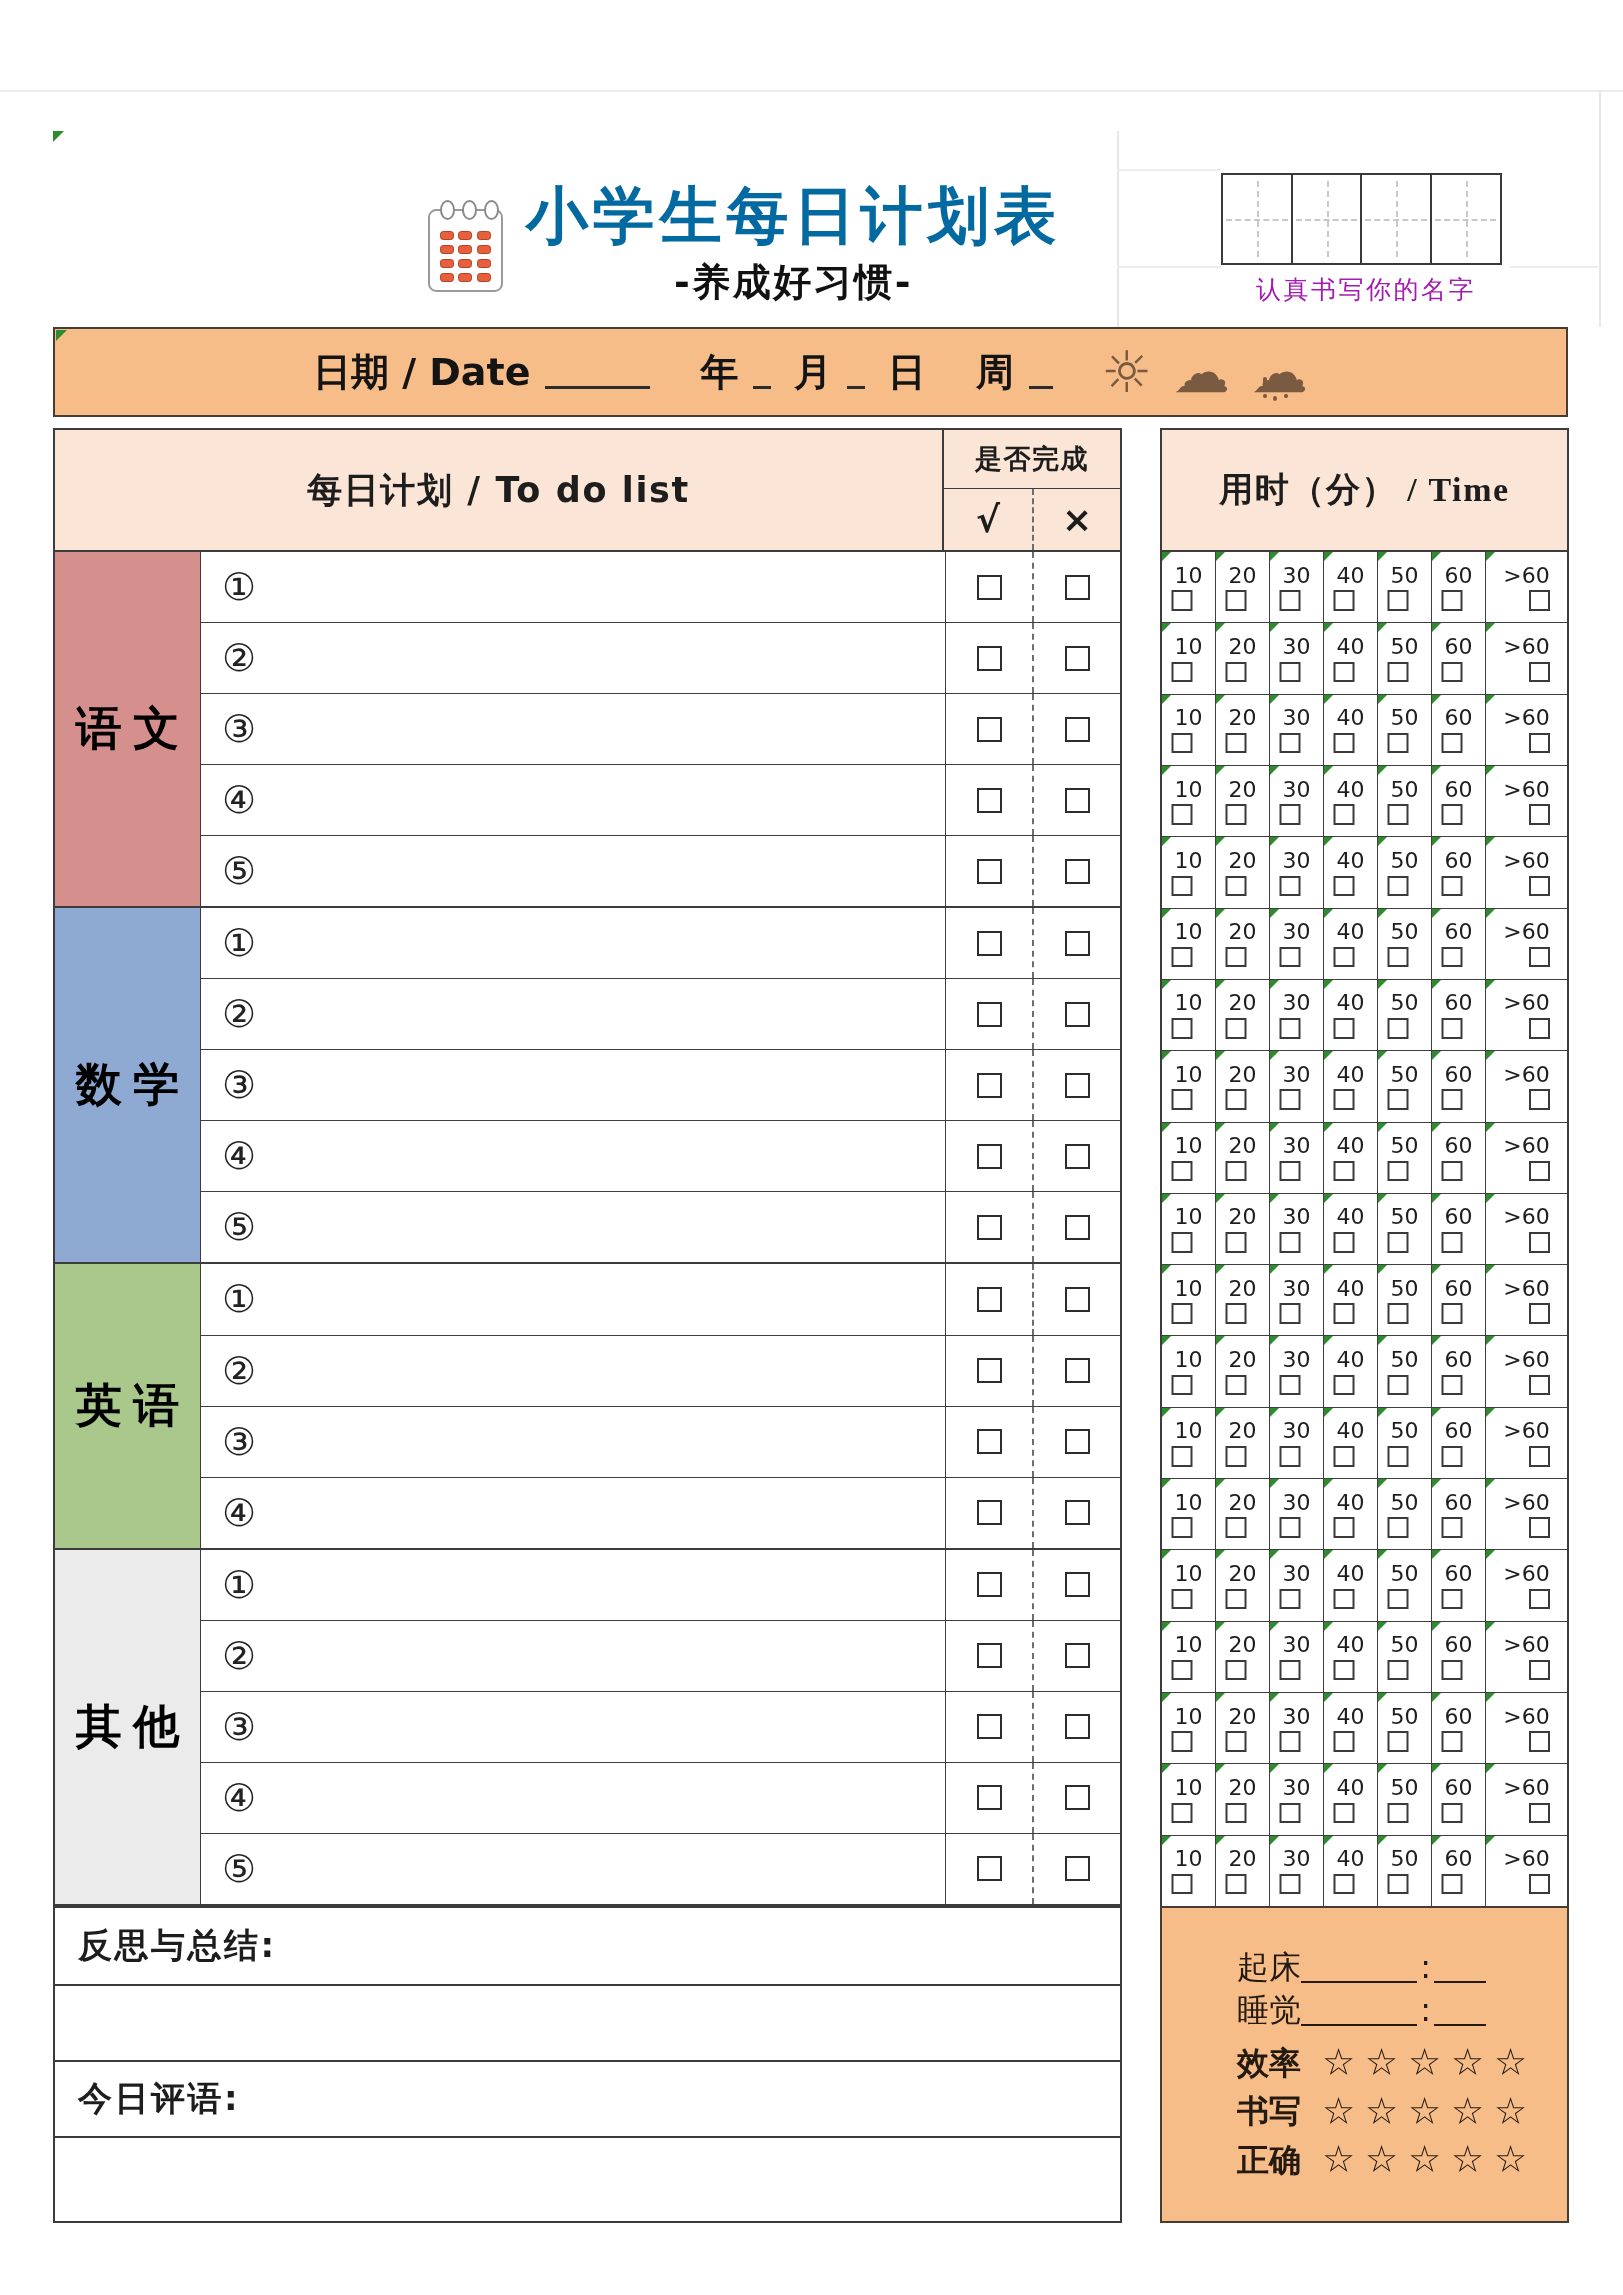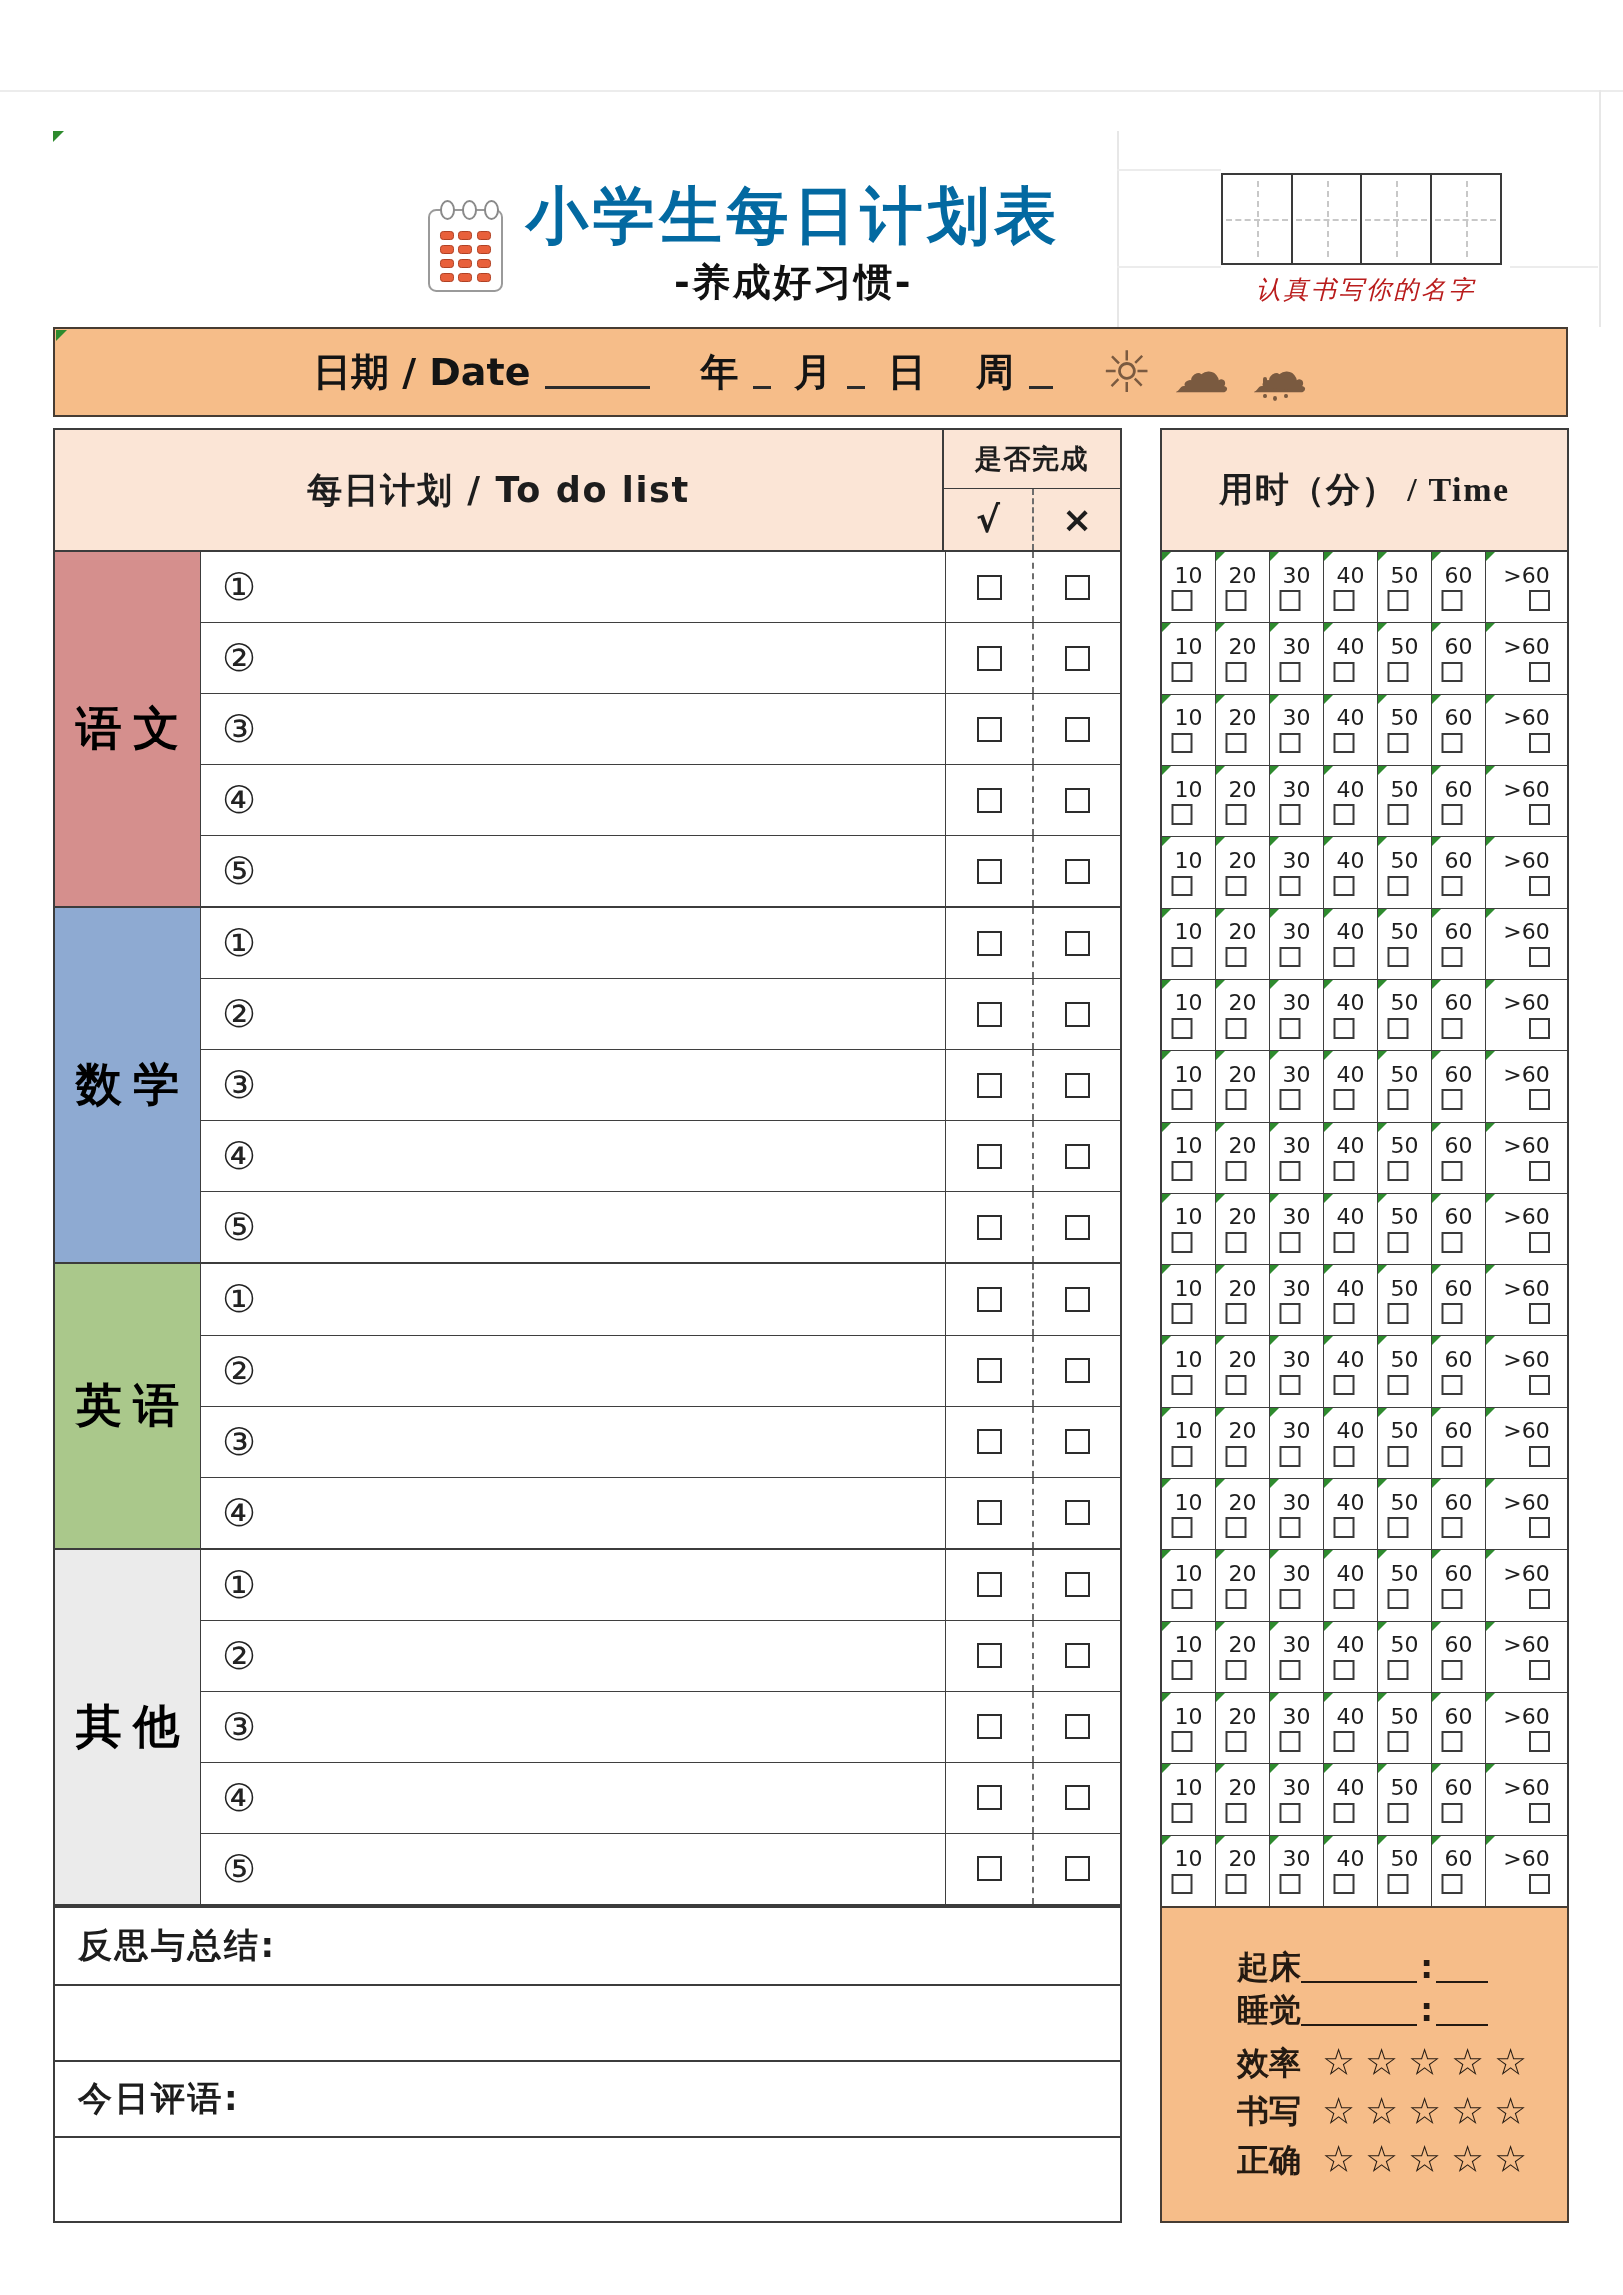--- a/index.html
+++ b/index.html
@@ -28,21 +28,21 @@
   .main-title{font-size:62px;font-weight:800;letter-spacing:4.9px;line-height:1.1;color:#0369a1;}
   .sub-title{font-size:38px;font-weight:700;letter-spacing:2.5px;margin-top:6.5px;color:#111;}
 
   
   #name-block{left:1221px;top:173px;width:290px;}
   #name-boxes{display:flex;}
   .nbox{width:72px;height:92px;border:2.5px solid #3a3a3a;margin-left:-2.5px;position:relative;background:#fff;box-sizing:border-box;}
   .nbox:first-child{margin-left:0;}
   .nbox::before{content:'';position:absolute;left:50%;top:7%;bottom:7%;border-left:2.5px dashed #c8c8c8;}
   .nbox::after{content:'';position:absolute;top:50%;left:5%;right:5%;border-top:2.5px dashed #c8c8c8;}
-  #name-hint{margin-top:8.2px;text-align:center;font-size:25px;letter-spacing:2.5px;color:#b91c1c;font-style:italic;}
+  #name-hint{margin-top:8.2px;text-align:center;font-size:25px;letter-spacing:2.5px;color:#a21caf;}
 
   
   #date-bar{left:53px;top:327px;width:1515px;height:90px;background:#f6bd89;border:2.5px solid #463c33;box-sizing:border-box;
             display:flex;align-items:center;justify-content:center;gap:14.7px;font-size:38px;font-weight:700;color:#141414;}
   .ul{display:inline-block;border-bottom:3.3px solid #2c2c2c;height:31px;}
   .ul-date{width:105px;}
   .ul-xs{width:18px;margin-right:8.2px;}
   .ul-wk{width:24.5px;}
   .dsp{width:21px;}
   .wicons{display:flex;align-items:center;gap:21px;margin-left:33px;color:#7a5a40;}
@@ -92,21 +92,21 @@
   .tcell.wide .tcb{transform:translateX(13px);}
 
   
   #footer-left{left:53px;top:1906px;width:1069px;height:317px;border:2.5px solid #3c3c3c;box-sizing:border-box;background:#fff;
                display:grid;grid-template-rows:76px 76px 76px 1fr;}
   .frow{display:flex;align-items:center;padding-left:23px;font-size:34px;font-weight:600;letter-spacing:2.5px;}
   .frow.bt{border-top:2.5px solid #3c3c3c;}
 
   #summary-box{left:1160px;top:1906px;width:409px;height:317px;background:#f6bd89;border:2.5px solid #463c33;box-sizing:border-box;
                display:flex;flex-direction:column;justify-content:center;gap:11.5px;padding-left:75px;}
-  .sline{display:flex;align-items:flex-end;font-size:32px;font-weight:700;color:#241a12;line-height:1;}
+  .sline{display:flex;align-items:flex-end;font-size:32px;font-weight:400;color:#241a12;line-height:1;}
   .sline .ul-long{width:116px;border-bottom:2.5px solid #241a12;height:24.5px;}
   .sline .ul-short{width:52px;border-bottom:2.5px solid #241a12;height:24.5px;}
   .sline .colon{margin:0 3.3px;}
   .rline{display:flex;align-items:center;font-size:32px;font-weight:600;color:#241a12;line-height:1;}
   .stars{font-size:37px;letter-spacing:9.8px;margin-left:21px;font-weight:400;}
 </style>
 </head>
 <body>
 
 <div class="gl-h" style="left:0;top:90px;width:1623px;"></div>

